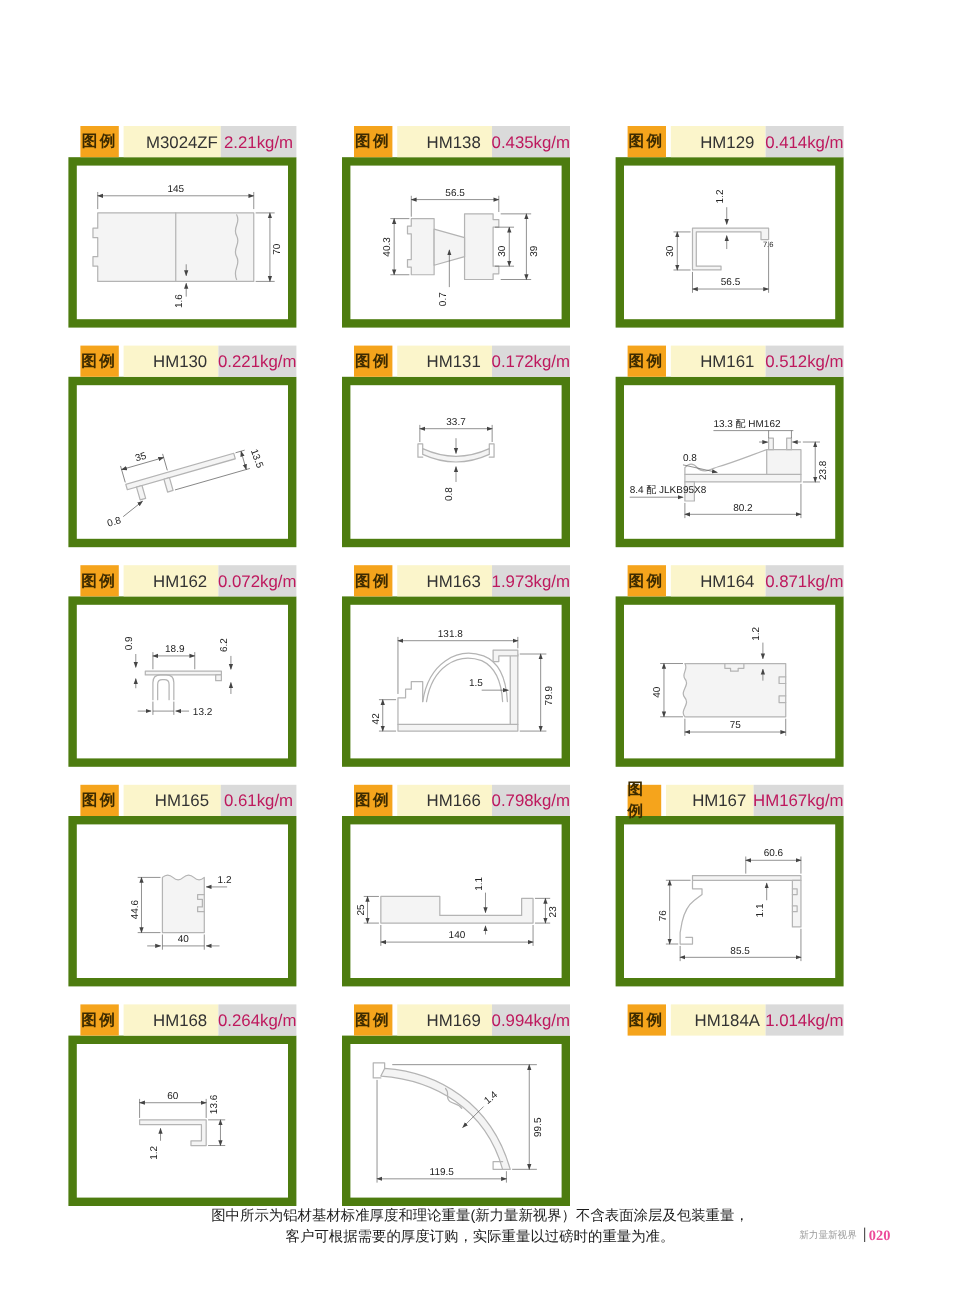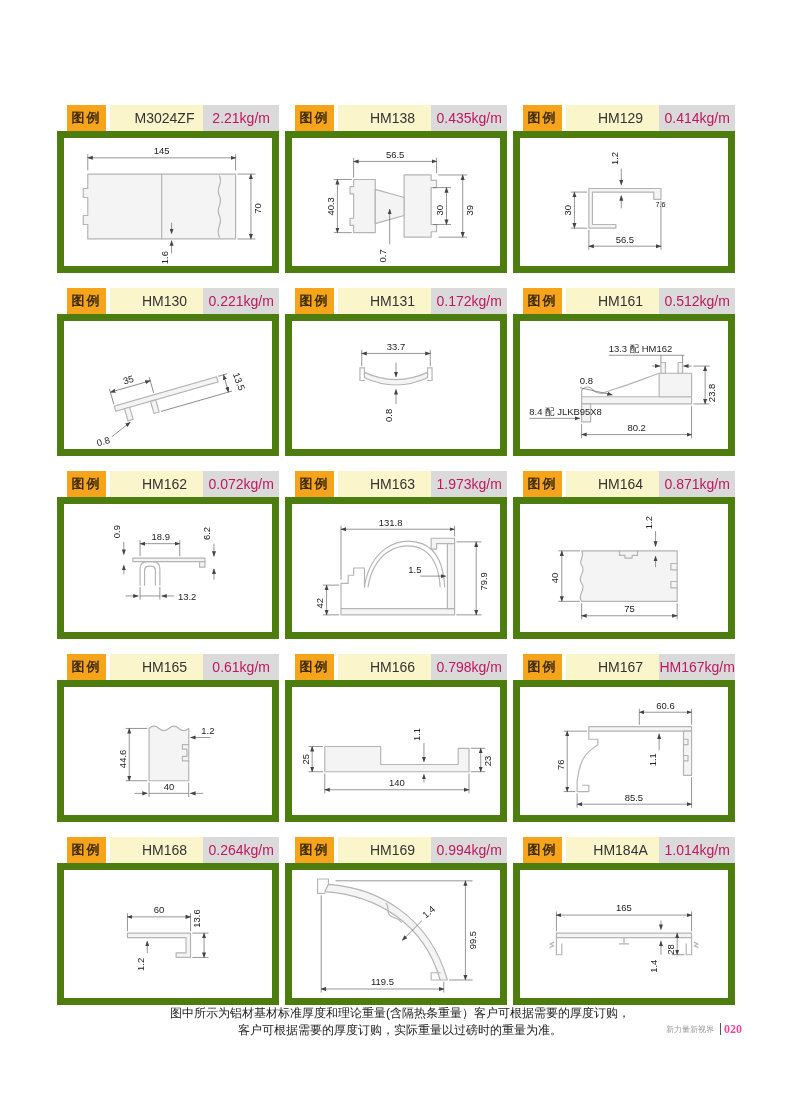--- a/index.html
+++ b/index.html
@@ -5,21 +5,21 @@
   html,body { margin:0; padding:0; }
   body {
     width:800px; height:1093px; background:#ffffff; position:relative;
     font-family:"Liberation Sans", sans-serif; overflow:hidden;
   }
   .grid {
     position:absolute; left:57px; top:105px;
     display:grid; grid-template-columns:repeat(3,222px);
     column-gap:6px; row-gap:15px;
   }
-  .cell { width:222px; height:168px; }
+  .cell { width:190px; height:168px; }
   .hdr { display:flex; height:26px; padding-left:10px; box-sizing:border-box; }
   .seg { display:flex; align-items:center; justify-content:center; }
   .seg.legend {
     width:42px; background:#F5A41C; color:#3d2b00;
     font-weight:bold; font-size:13px; letter-spacing:2px; margin-right:4px;
   }
   .seg.model { width:84px; background:#FBF5CB; color:#333; font-size:14px;padding-left:16px; }
   .seg.weight { width:82px; background:#DADADA; color:#be185d; font-size:14px;text-align:center; }
   .draw {
     height:142px; border:7px solid #4d7c0f; background:#fff;
@@ -505,48 +505,26 @@
       </svg>
     </div>
   </div>
 
   <div class="cell">
     <div class="hdr">
       <div class="seg legend">图例</div>
       <div class="seg model">HM184A</div>
       <div class="seg weight">1.014kg/m</div>
     </div>
-    <div class="draw">
-      <svg viewBox="0 0 222 142">
-        <g>
-          <path class="pf" d="M36,70 H186 V75 H36 z"></path>
-          <path class="ol" d="M36,75 V94 H42 V82 M186,75 V94 H180 V82"></path>
-          <path class="ol" d="M33,80 l-4,2 4,2 -4,2 M189,80 l4,2 -4,2 4,2"></path>
-          <path class="ol" d="M111,75 v7 M106,82 h10"></path>
-        </g>
-        <g>
-          <line class="d" x1="36" y1="68" x2="36" y2="46"></line>
-          <line class="d" x1="186" y1="68" x2="186" y2="46"></line>
-          <line class="d dm" x1="36" y1="50" x2="186" y2="50"></line>
-          <text class="t" x="111" y="46" text-anchor="middle">165</text>
-          <line class="d de" x1="152" y1="56" x2="152" y2="66"></line>
-          <line class="d de" x1="152" y1="94" x2="152" y2="79"></line>
-          <text class="t" transform="rotate(-90 148 114)" x="148" y="114">1.4</text>
-          <line class="d" x1="178" y1="94" x2="164" y2="94"></line>
-          <line class="d dm" x1="170" y1="70" x2="170" y2="94"></line>
-          <text class="t" transform="rotate(-90 166 94)" x="166" y="94">28</text>
-        </g>
-      </svg>
-    </div>
   </div>
 
 </div>
 
 <div class="footnote">
-  <div>图中所示为铝材基材标准厚度和理论重量(含隔热条重量）客户可根据需要的厚度订购，</div>
+  <div>图中所示为铝材基材标准厚度和理论重量(新力量新视界）不含表面涂层及包装重量，</div>
   <div>客户可根据需要的厚度订购，实际重量以过磅时的重量为准。</div>
 </div>
 
 <div class="pagefoot">
   <span class="brand">新力量新视界</span>
   <span class="bar"></span>
   <span class="num">020</span>
 </div>
 
 </body></html>

